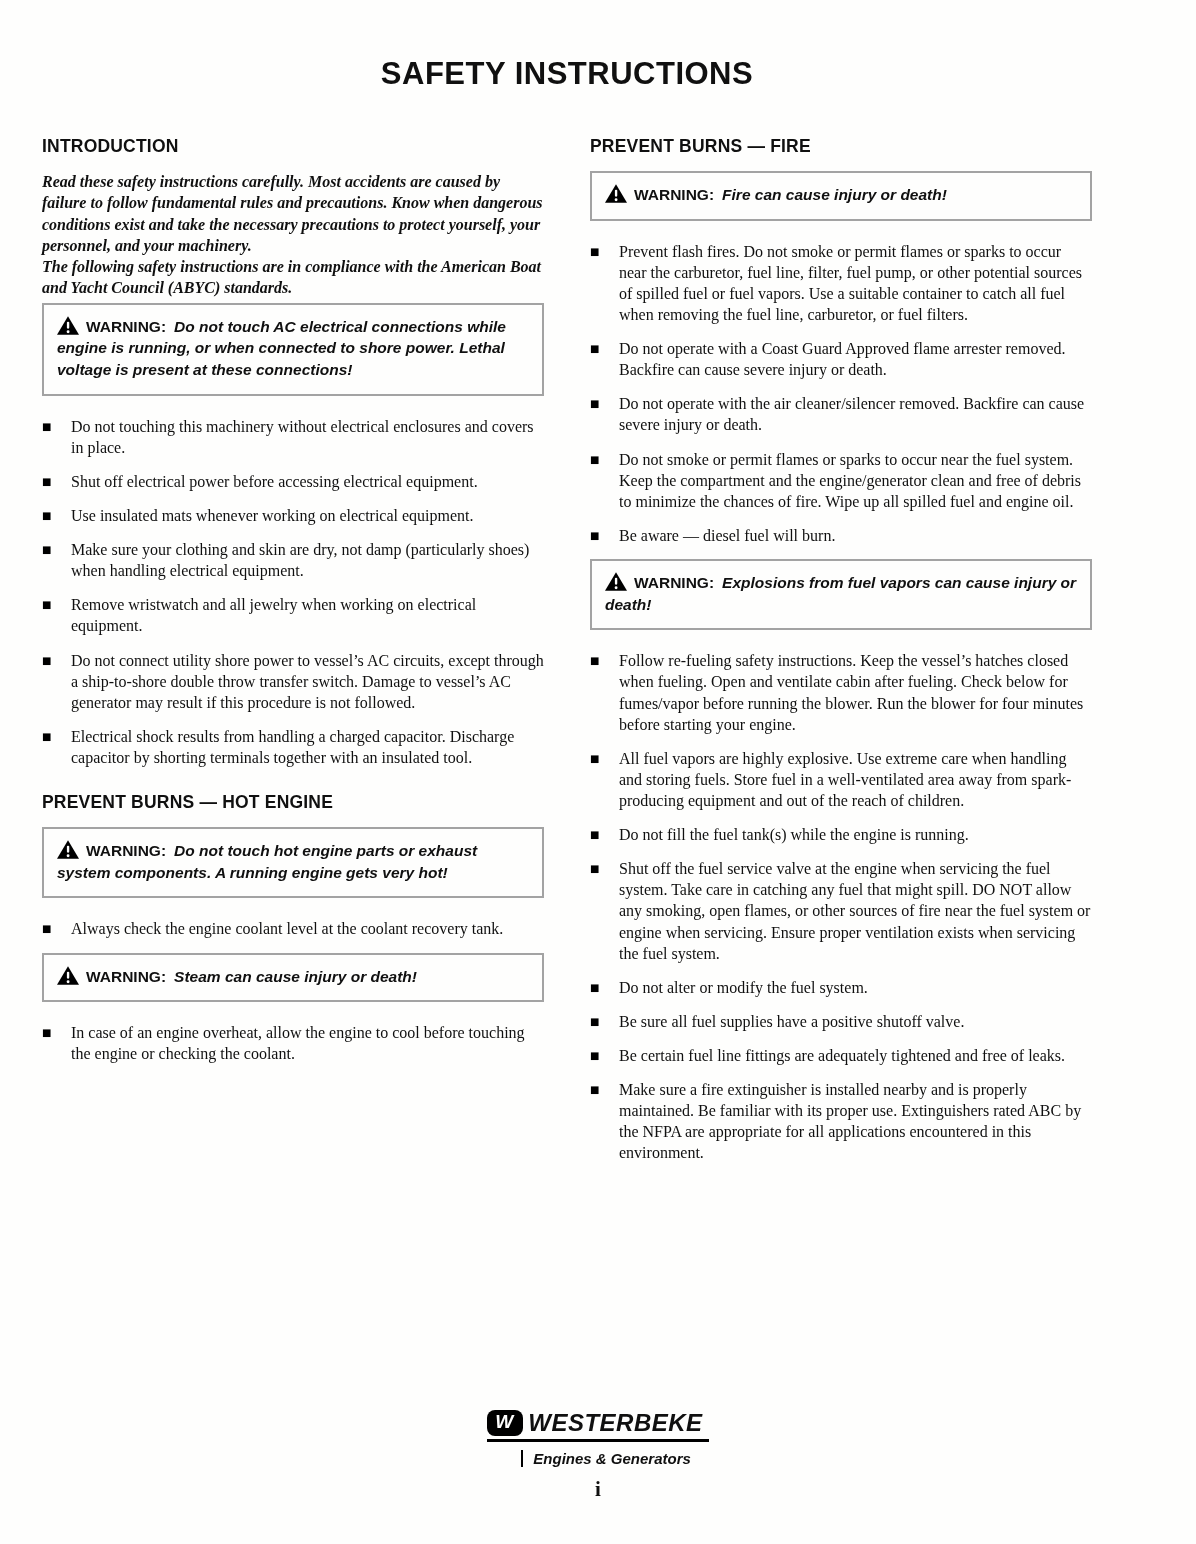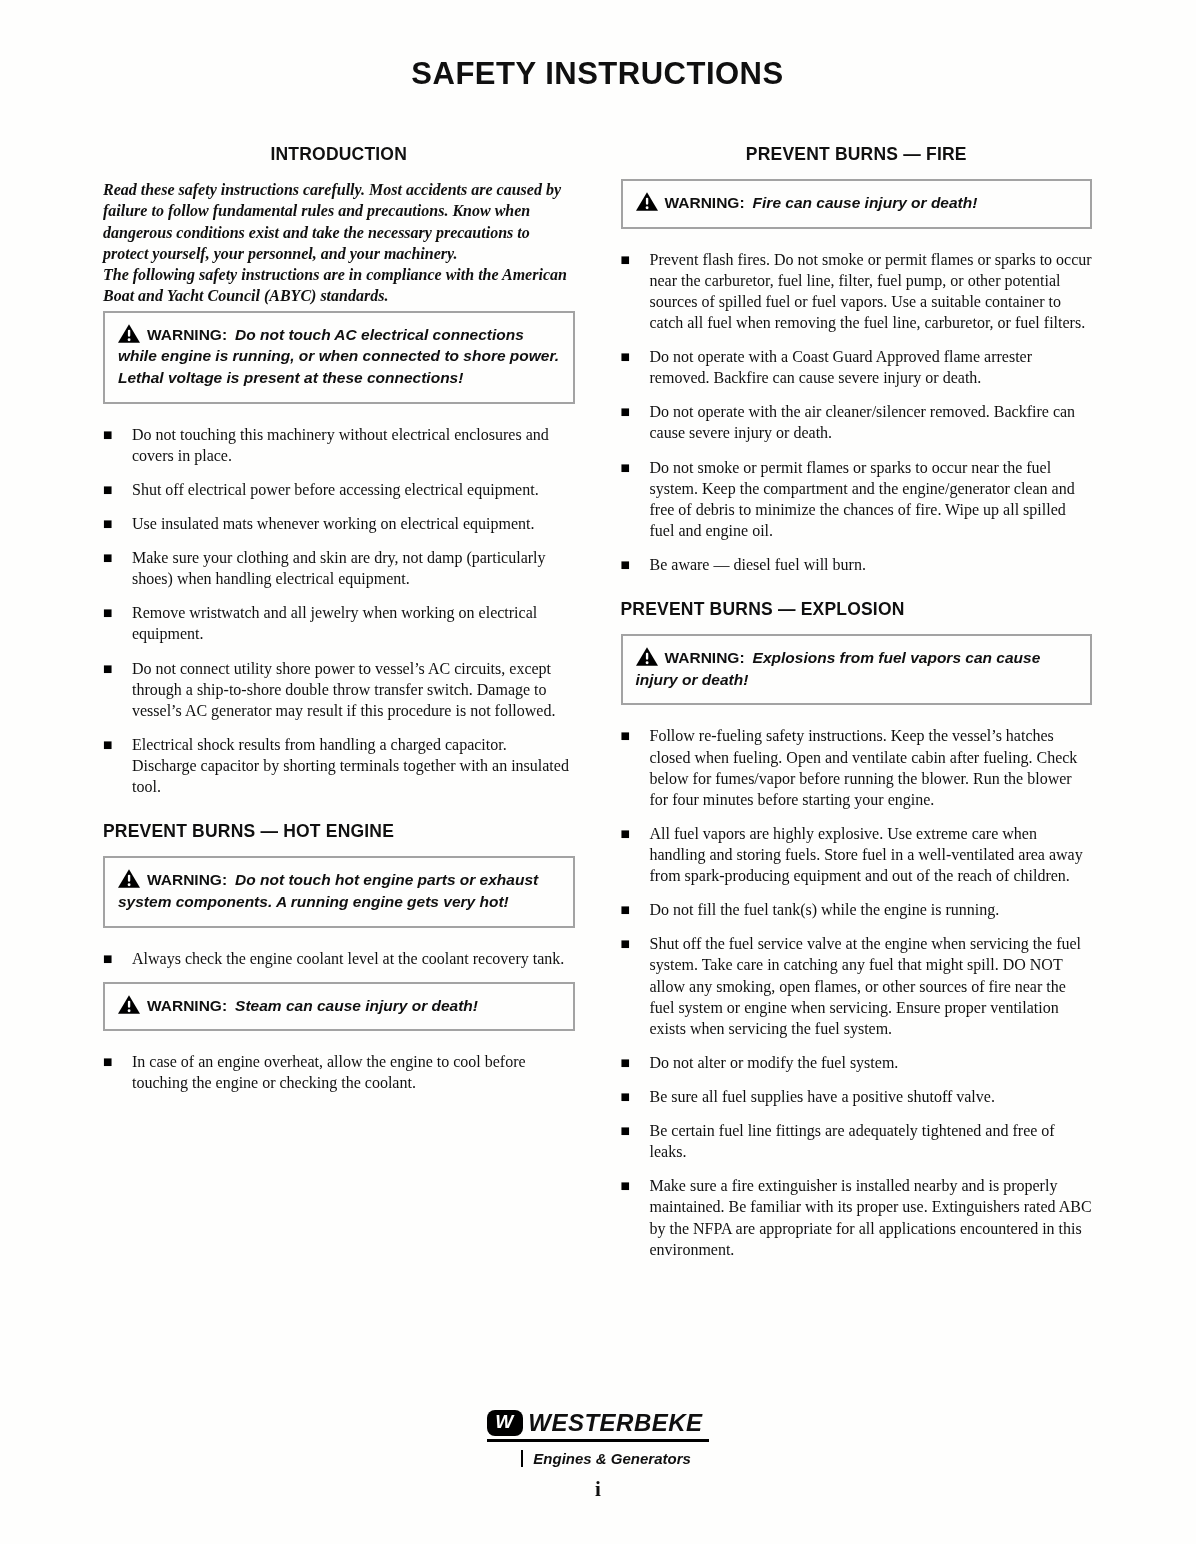--- a/index.html
+++ b/index.html
@@ -3,41 +3,41 @@
 <meta charset="utf-8">
 <style>
   * { margin:0; padding:0; box-sizing:border-box; }
   html,body { background:#ffffff; }
   .page {
     position:relative;
     width:1196px; height:1544px;
     background:#fefefd;
     color:#101010;
     font-family:"Liberation Serif", serif;
-    padding:56px 104px 0 103px;
+    padding:56px 104px 0 42px;
     overflow:hidden;
   }
   .title {
     text-align:center;
     font-family:"Liberation Sans", sans-serif;
     font-weight:bold;
     font-size:31px;
     letter-spacing:0.5px;
     margin-bottom:44px;
   }
   .columns { display:flex; gap:46px; align-items:flex-start; }
   .col { flex:1 1 0; min-width:0; }
   h2.sec-head {
     font-family:"Liberation Sans", sans-serif;
     font-weight:bold;
     font-size:17.5px;
     letter-spacing:0.2px;
     margin:24px 0 14px 0;
   }
-  h2.sec-head.first { margin-top:8px;text-align:center; }
+  h2.sec-head.first { margin-top:0; }
   .intro p {
     font-style:italic;
     font-weight:bold;
     font-size:16px;
     line-height:1.33;
   }
   .warning-box {
     border:2px solid #a3a3a3;
     padding:11px 13px 13px 13px;
     margin:4px 0 20px 0;
@@ -239,21 +239,20 @@
               <span class="bt">Do not smoke or permit flames or sparks to occur near the fuel system. Keep the compartment and the engine/generator clean and free of debris to minimize the chances of fire. Wipe up all spilled fuel and engine oil.</span>
             </li>
           <li>
               <span class="sq">■</span>
               <span class="bt">Be aware — diesel fuel will burn.</span>
             </li>
         </ul>
       </section>
 
       <section>
-        <h2 class="sec-head">PREVENT BURNS — EXPLOSION</h2>
         <div class="warning-box">
           <span class="warn-icon"><svg width="22" height="19" viewBox="0 0 26 22">
                 <path d="M13 0 L26 22 L0 22 Z" fill="#000"></path>
                 <rect x="11.7" y="6.5" width="2.8" height="8.2" rx="1.2" fill="#fff"></rect>
                 <circle cx="13.1" cy="18.4" r="1.7" fill="#fff"></circle>
               </svg></span><span class="warn-label">WARNING:</span><span class="warn-text">Explosions from fuel vapors can cause injury or death!</span>
         </div>
         <ul class="bullets">
           <li>
               <span class="sq">■</span>

